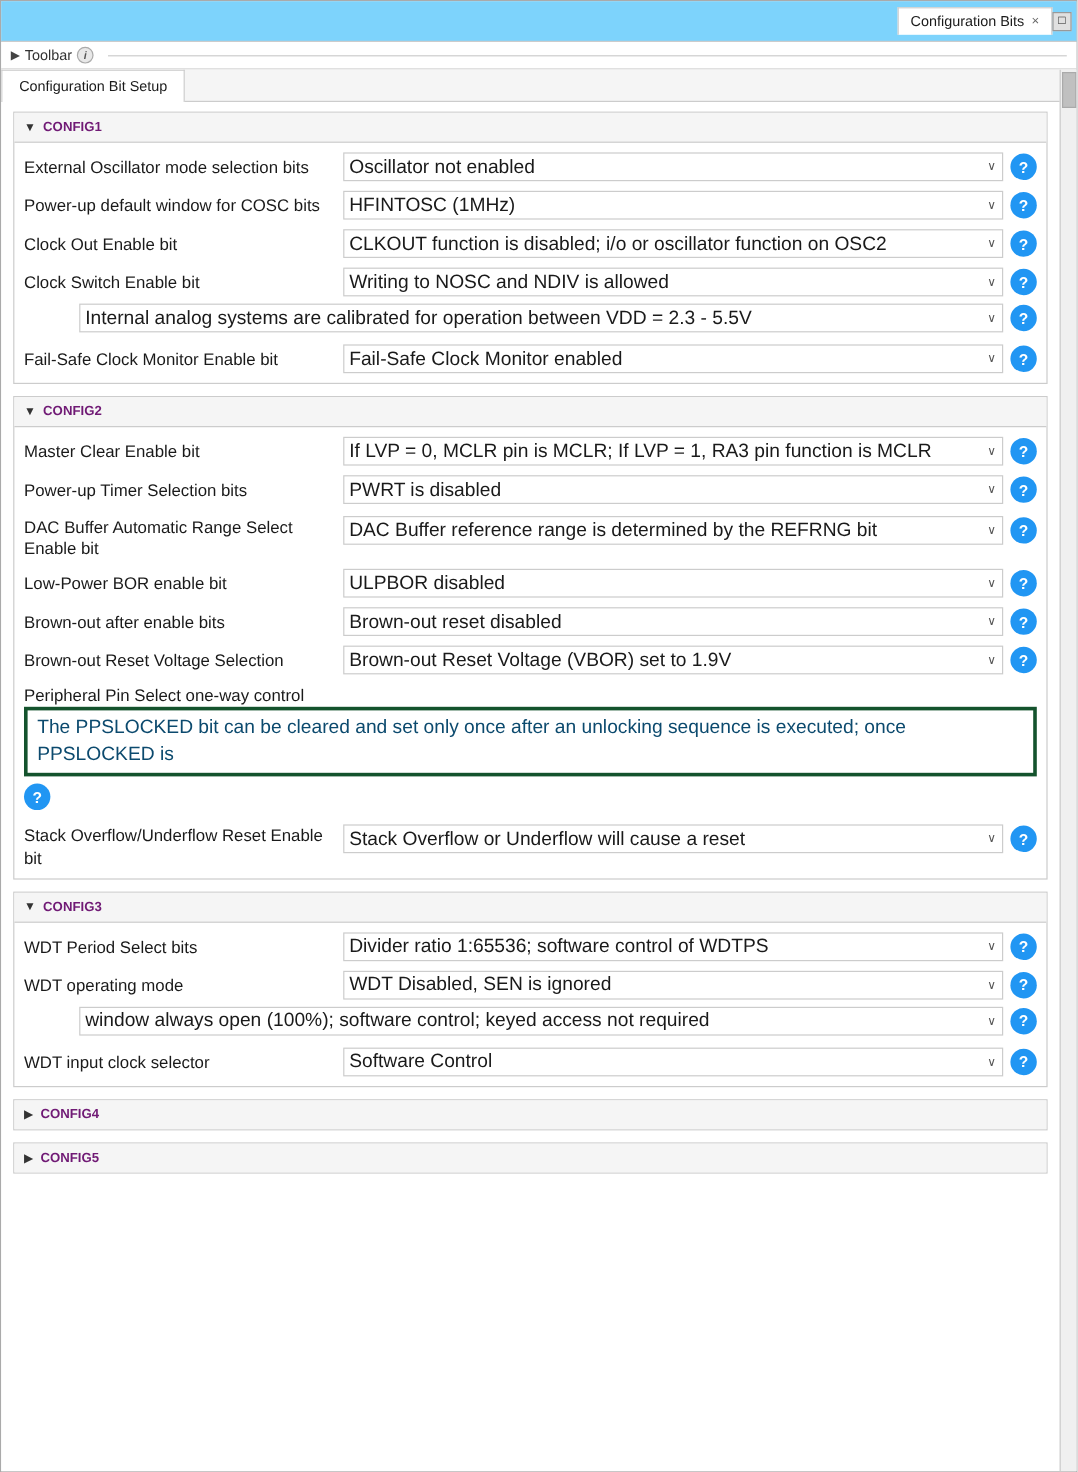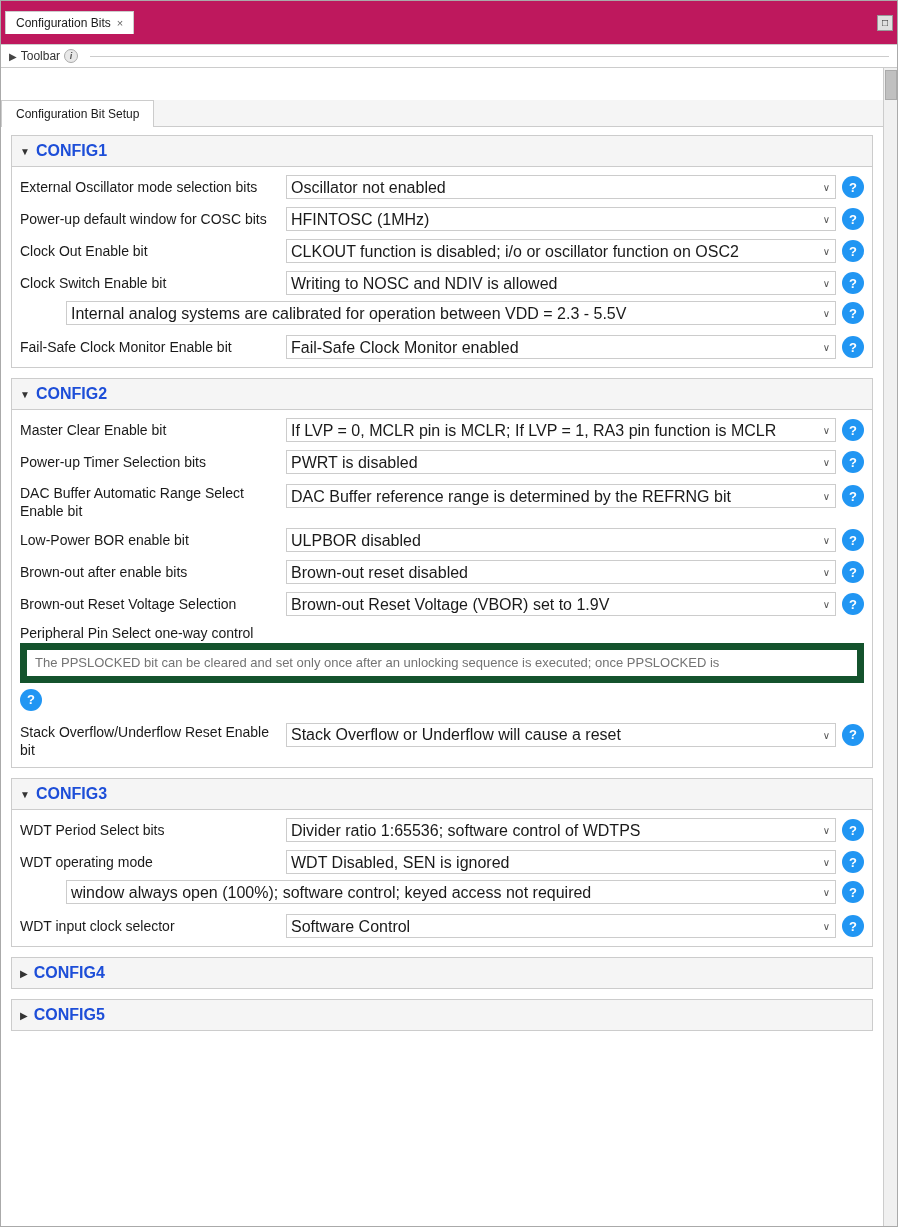--- a/index.html
+++ b/index.html
@@ -17,25 +17,25 @@
       min-height: 1227px;
       background: #f5f5f5;
       border: 1px solid #aaa;
       display: flex;
       flex-direction: column;
     }
 
     .title-bar {
       display: flex;
       align-items: center;
-      justify-content: space-between;
-      background: #be185d;
+      justify-content: flex-end;
+      background: #7dd3fc;
       border-bottom: 1px solid #ccc;
       padding: 0 4px;
-      height: 44px;
+      height: 34px;
     }
 
     .title-tab {
       display: flex;
       align-items: center;
       background: #fff;
       border: 1px solid #ccc;
       border-bottom: none;
       padding: 4px 10px;
       font-size: 12px;
@@ -127,21 +127,20 @@
       height: 30px;
       background: #c0c0c0;
       margin: 2px 1px;
       border: 1px solid #aaa;
     }
 
     .tab-header {
       display: flex;
       border-bottom: 1px solid #ccc;
       background: #f5f5f5;
-      margin-top: 32px;
     }
 
     .tab-item {
       padding: 6px 14px;
       font-size: 12px;
       border: 1px solid #ccc;
       border-bottom: none;
       background: #fff;
       color: #1a1a1a;
       margin-bottom: -1px;
@@ -168,23 +167,23 @@
       gap: 6px;
       cursor: pointer;
     }
 
     .config-section-header .arrow {
       font-size: 10px;
       color: #333;
     }
 
     .config-section-title {
-      font-size: 16px;
+      font-size: 11px;
       font-weight: bold;
-      color: #1d4ed8;
+      color: #701a75;
     }
 
     .config-rows {
       padding: 4px 8px;
     }
 
     .config-row {
       display: flex;
       align-items: center;
       padding: 4px 0;
@@ -272,24 +271,24 @@
 
     .full-width-select-wrap .select-wrap {
       flex: 1;
     }
 
     .ppslocked-row {
       padding: 4px 0;
     }
 
     .ppslocked-text-box {
-      border: 7px solid #14532d;
+      border: 3px solid #14532d;
       padding: 4px 8px;
-      font-size: 13px;
-      color: #737373;
+      font-size: 16px;
+      color: #0c4a6e;
       background: #fff;
       margin-bottom: 4px;
       line-height: 1.4;
     }
 
     .ppslocked-help {
       display: flex;
       align-items: center;
       gap: 4px;
       padding: 2px 0;

